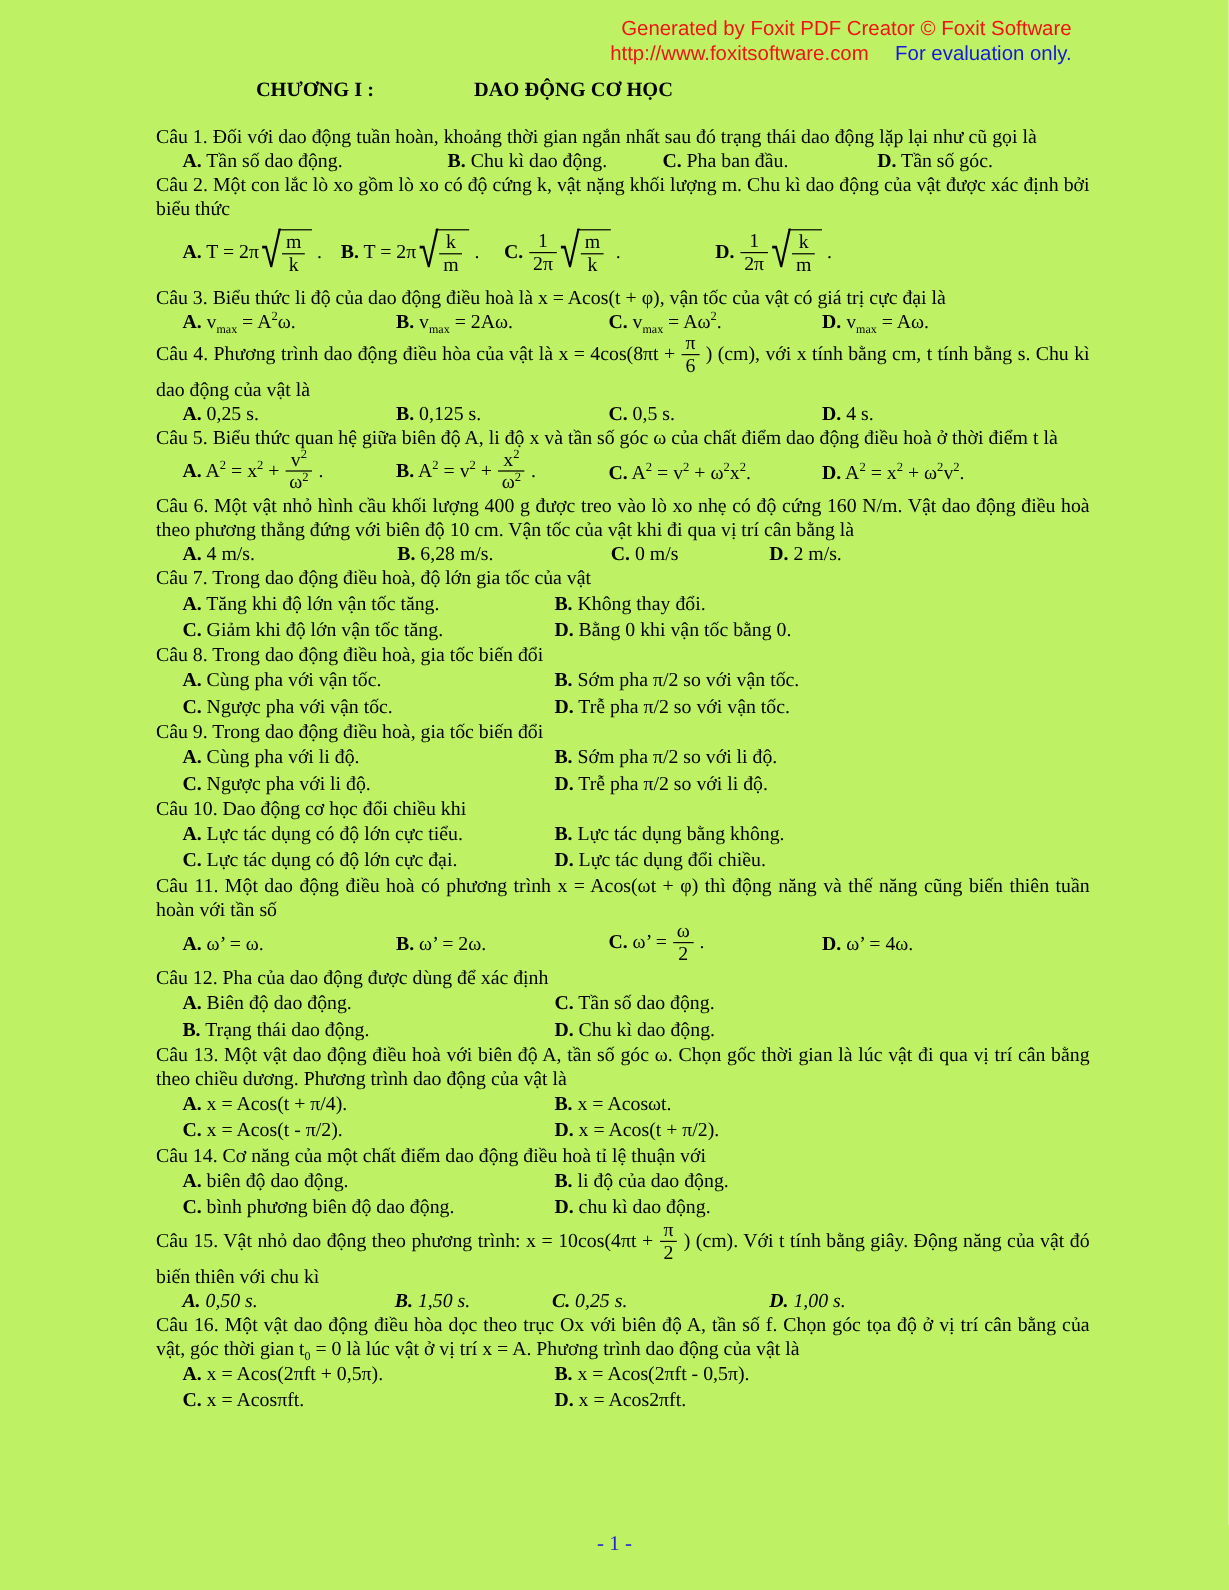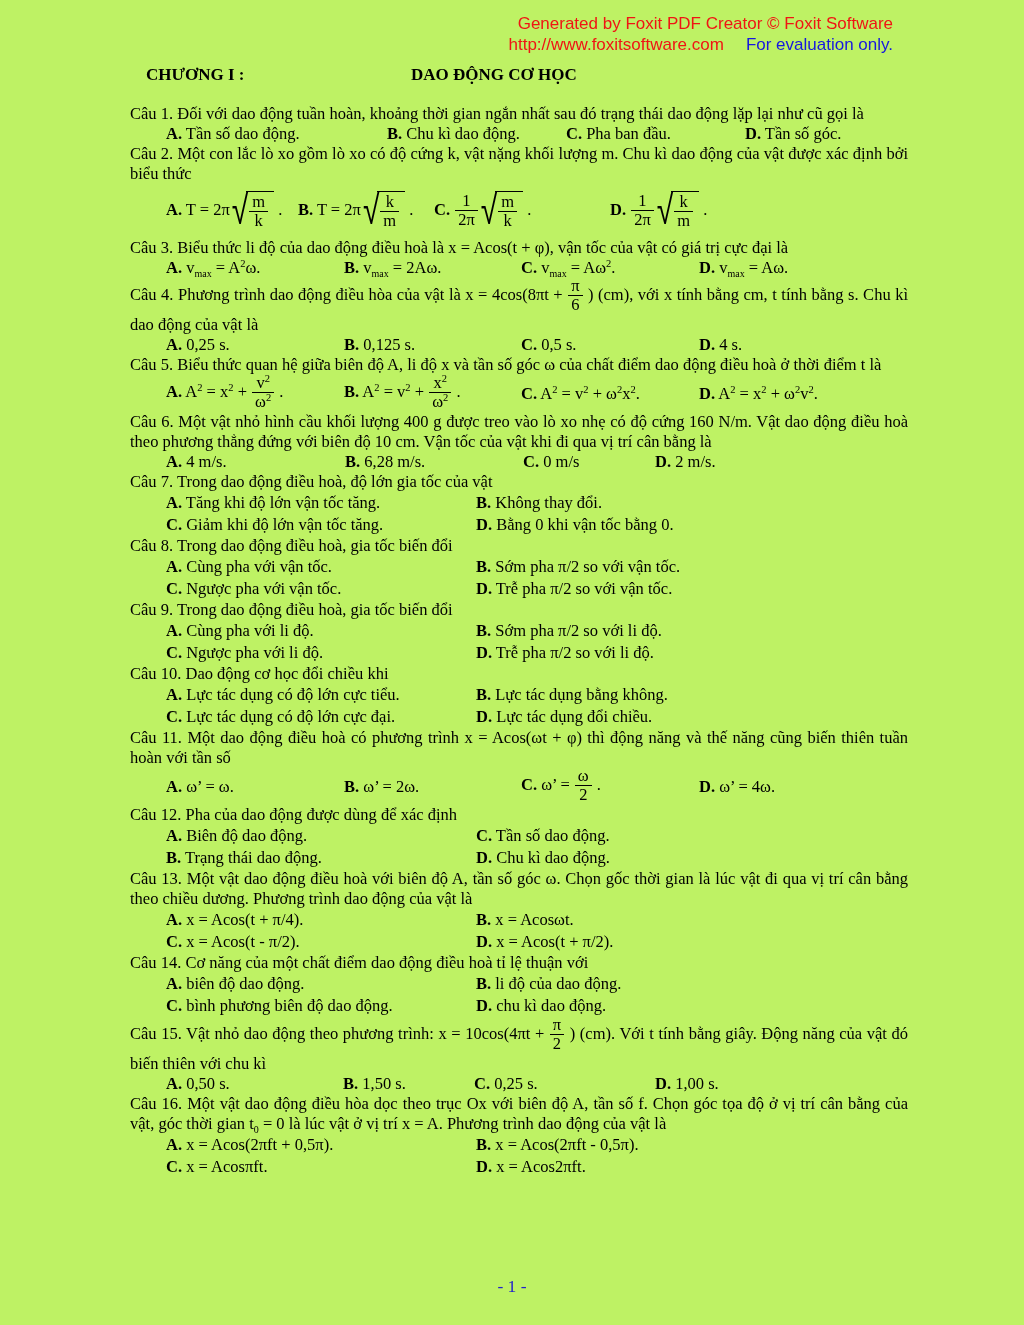--- a/index.html
+++ b/index.html
@@ -19,34 +19,34 @@
     font-family:"Liberation Sans","DejaVu Sans",sans-serif;
     font-size:17px;line-height:21px;white-space:nowrap;
   }
   .wm-red{color:var(--wm-red);}
   .wm-blue{color:var(--wm-blue);}
   .wm-gap{display:inline-block;width:22px;}
 
   
   .content{position:absolute;left:130px;top:62px;width:778px;}
 
-  .chapter{display:flex;font-weight:bold;font-size:17px;line-height:22px;margin:2px 0 18px 16px;}
+  .chapter{display:flex;font-weight:bold;font-size:17px;line-height:22px;margin:2px 0 18px 0;text-align:center;}
   .chapter-label{width:265px;}
 
   .q{text-align:justify;}
   .q-label{font-weight:normal;}
 
   .opts{
-    margin-left:36px;display:grid;text-align:left;
+    margin-left:22px;display:grid;text-align:left;
     align-items:center;line-height:20px;
   }
   .opts.row-a{grid-template-columns:221px 179px 179px auto;}
   .opts.row-b{grid-template-columns:178px 177px 178px auto;}
   .opts.row-c{grid-template-columns:179px 178px 132px auto;}
-  .opts.row-d{grid-template-columns:177px 131px 181px auto;}
+  .opts.row-d{grid-template-columns:177px 131px 181px auto;font-style:italic;}
   .opts.formula{grid-template-columns:132px 136px 176px auto;margin-top:7px;margin-bottom:7px;}
   .opts.grid{grid-template-columns:310px auto;line-height:22px;}
   .opt{white-space:nowrap;}
   .opt b{font-weight:bold;}
 
   
   .frac{
     display:inline-flex;flex-direction:column;vertical-align:middle;
     text-align:center;margin:0 1px;position:relative;top:-1px;
   }

